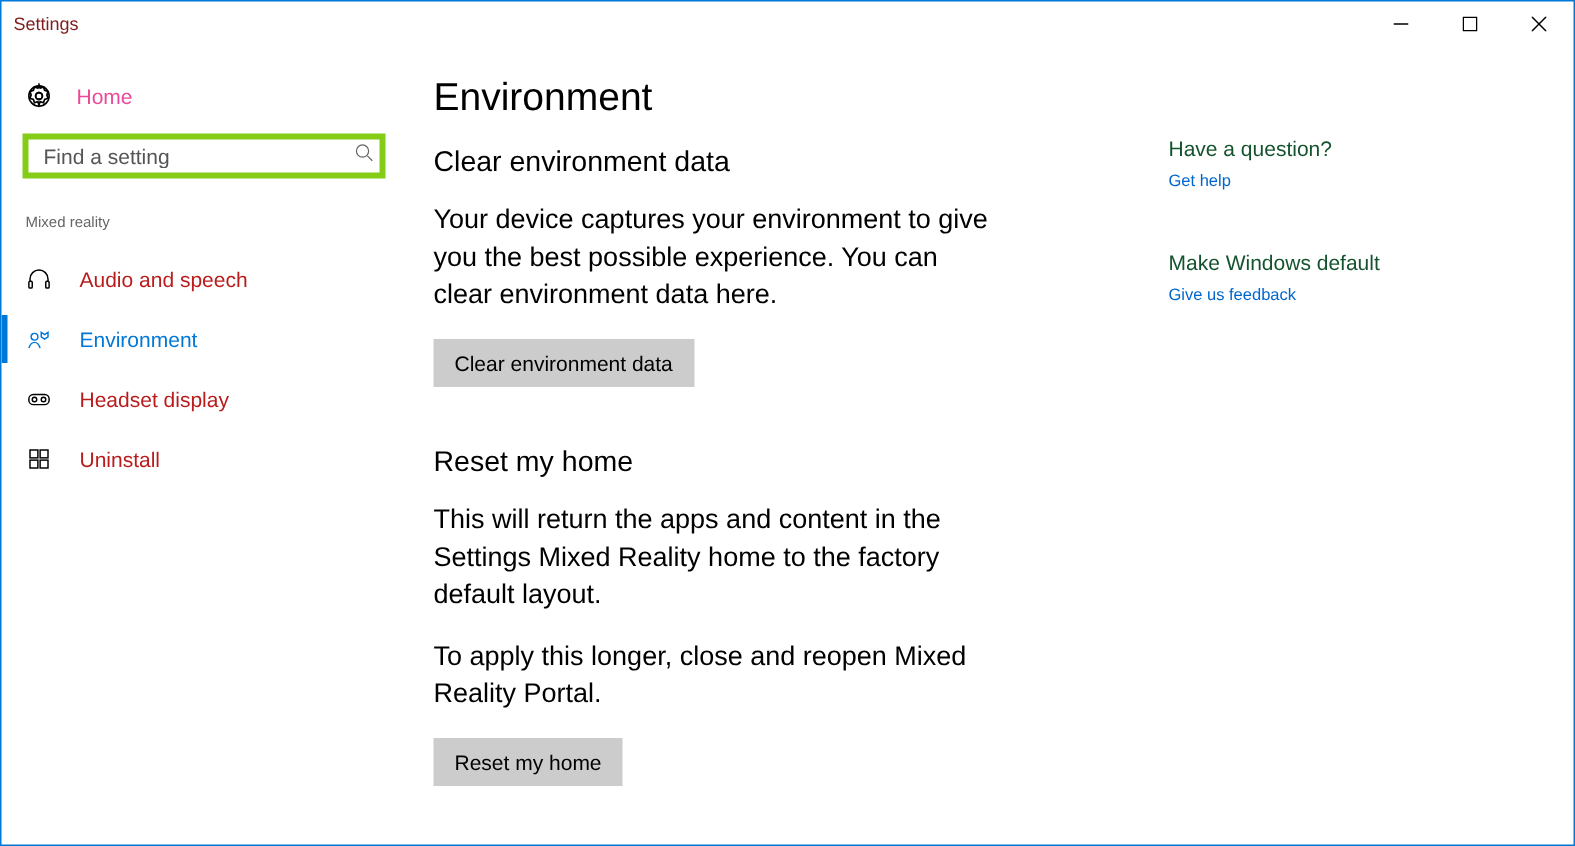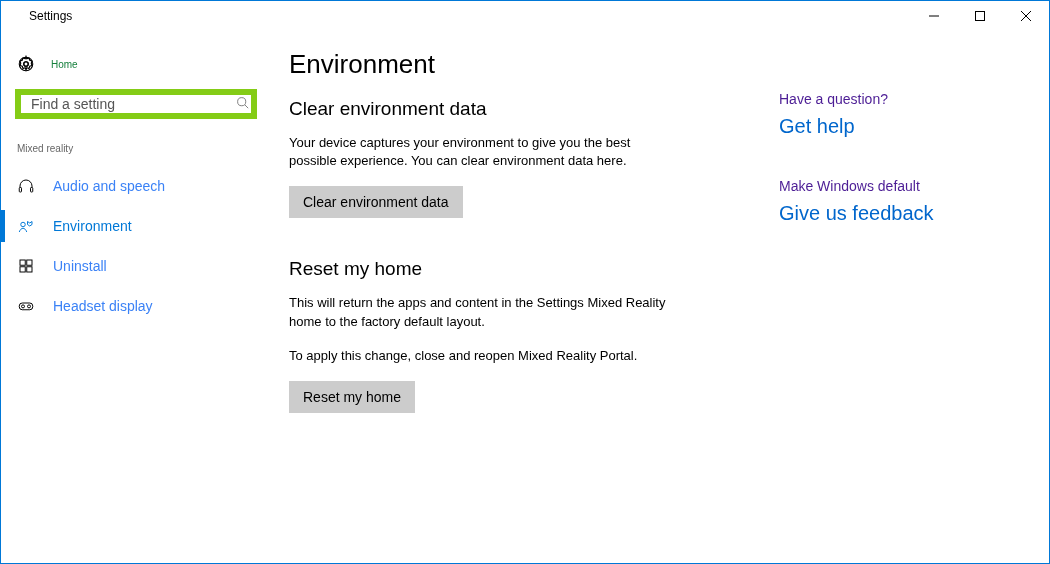--- a/index.html
+++ b/index.html
@@ -20,22 +20,21 @@
     
     .titlebar {
       height: 30px;
       display: flex;
       align-items: center;
       justify-content: space-between;
       padding-left: 8px;
     }
     .titlebar-title {
       font-size: 12px;
-      color: #000000;
-      margin-left: 20px;
+      color: #7f1d1d;
     }
     .window-controls {
       display: flex;
       height: 100%;
     }
     .win-ctrl {
       width: 46px;
       height: 100%;
       display: flex;
       align-items: center;
@@ -60,31 +59,31 @@
       display: flex;
       align-items: center;
       padding: 8px 16px 16px 16px;
       gap: 16px;
     }
     .home-row .icon {
       width: 18px; height: 18px;
       display: flex; align-items: center; justify-content: center;
     }
     .home-label {
-      font-size: 10px;
-      color: #15803d;
+      font-size: 14px;
+      color: #ec4899;
     }
     .search-wrap {
       margin: 0 14px 24px 14px;
       position: relative;
     }
     .search-input {
       width: 100%;
       height: 30px;
-      border: 6px solid #84cc16;
+      border: 4px solid #84cc16;
       padding: 0 30px 0 10px;
       font-size: 14px;
       outline: none;
       background: #fff;
     }
     .search-input::placeholder { color: #555; }
     .search-icon-wrap {
       position: absolute;
       right: 8px;
       top: 50%;
@@ -96,21 +95,21 @@
       font-size: 10px;
       color: #666;
     }
     .nav-item {
       display: flex;
       align-items: center;
       height: 40px;
       padding: 0 16px;
       gap: 18px;
       font-size: 14px;
-      color: #3b82f6;
+      color: #b91c1c;
       cursor: default;
       position: relative;
     }
     .nav-item .nav-icon {
       width: 18px; height: 18px;
       display: flex; align-items: center; justify-content: center;
       flex-shrink: 0;
     }
     .nav-item.active {
       color: #0078d7;
@@ -139,21 +138,21 @@
       font-size: 26px;
       font-weight: 400;
       margin-bottom: 18px;
     }
     .section-title {
       font-size: 19px;
       font-weight: 400;
       margin-bottom: 14px;
     }
     .body-text {
-      font-size: 13px;
+      font-size: 18px;
       line-height: 1.4;
       color: #000;
       margin-bottom: 16px;
       max-width: 380px;
     }
     .btn-gray {
       background: #cccccc;
       border: none;
       padding: 8px 14px;
       font-size: 14px;
@@ -166,25 +165,25 @@
     }
 
     
     .help-col {
       width: 220px;
       padding-top: 42px;
       padding-left: 20px;
     }
     .help-heading {
       font-size: 14px;
-      color: #4c1d95;
+      color: #14532d;
       margin-bottom: 8px;
     }
     .help-link {
-      font-size: 20px;
+      font-size: 11px;
       color: #0066cc;
       cursor: default;
       display: block;
       margin-bottom: 40px;
     }
   </style>
 </head>
 <body>
 
 <div class="titlebar">
@@ -254,55 +253,55 @@
             <path d="M3 20c1-3 3-5 5-5s4 2 5 5"></path>
             <path d="M14 6l3 2 3-2v4l-3 2-3-2z"></path>
           </svg>
       </span>
       <span>Environment</span>
     </div>
 
     <div class="nav-item">
       <span class="nav-icon">
         <svg width="18" height="18" viewBox="0 0 24 24" fill="none" stroke="#000" stroke-width="1.3">
+            <rect x="3" y="8" width="18" height="9" rx="4"></rect>
+            <circle cx="8" cy="12.5" r="2"></circle>
+            <circle cx="16" cy="12.5" r="2"></circle>
+          </svg>
+      </span>
+      <span>Headset display</span>
+    </div>
+
+    <div class="nav-item">
+      <span class="nav-icon">
+        <svg width="18" height="18" viewBox="0 0 24 24" fill="none" stroke="#000" stroke-width="1.3">
             <rect x="4" y="4" width="7" height="7"></rect>
             <rect x="13" y="4" width="7" height="7"></rect>
             <rect x="4" y="13" width="7" height="7"></rect>
             <rect x="13" y="13" width="7" height="7"></rect>
           </svg>
       </span>
       <span>Uninstall</span>
-    </div>
-
-    <div class="nav-item">
-      <span class="nav-icon">
-        <svg width="18" height="18" viewBox="0 0 24 24" fill="none" stroke="#000" stroke-width="1.3">
-            <rect x="3" y="8" width="18" height="9" rx="4"></rect>
-            <circle cx="8" cy="12.5" r="2"></circle>
-            <circle cx="16" cy="12.5" r="2"></circle>
-          </svg>
-      </span>
-      <span>Headset display</span>
     </div>
   </div>
 
   <div class="content">
     <div class="main-col">
       <h1 class="page-title">Environment</h1>
 
       <div class="section">
         <h2 class="section-title">Clear environment data</h2>
         <p class="body-text">Your device captures your environment to give you the best possible experience. You can clear environment data here.</p>
         <button class="btn-gray">Clear environment data</button>
       </div>
 
       <div class="section">
         <h2 class="section-title">Reset my home</h2>
         <p class="body-text">This will return the apps and content in the Settings Mixed Reality home to the factory default layout.</p>
-        <p class="body-text">To apply this change, close and reopen Mixed Reality Portal.</p>
+        <p class="body-text">To apply this longer, close and reopen Mixed Reality Portal.</p>
         <button class="btn-gray">Reset my home</button>
       </div>
     </div>
 
     <div class="help-col">
       <div class="help-heading">Have a question?</div>
       <span class="help-link">Get help</span>
 
       <div class="help-heading">Make Windows default</div>
       <span class="help-link">Give us feedback</span>

